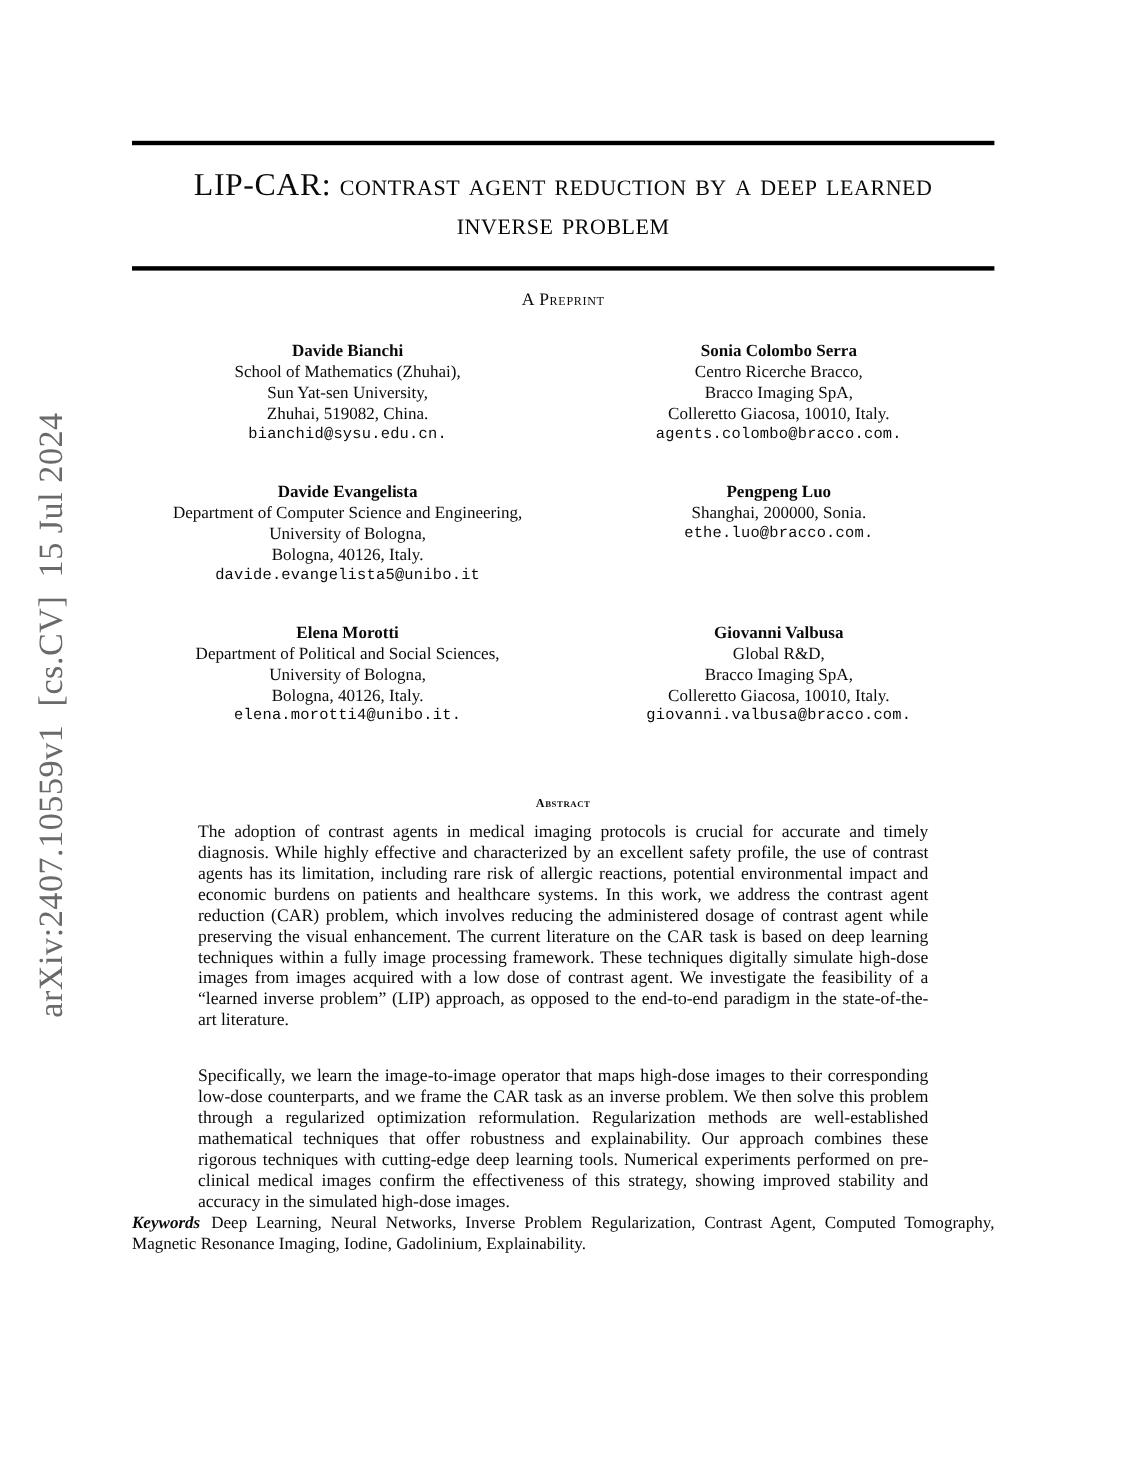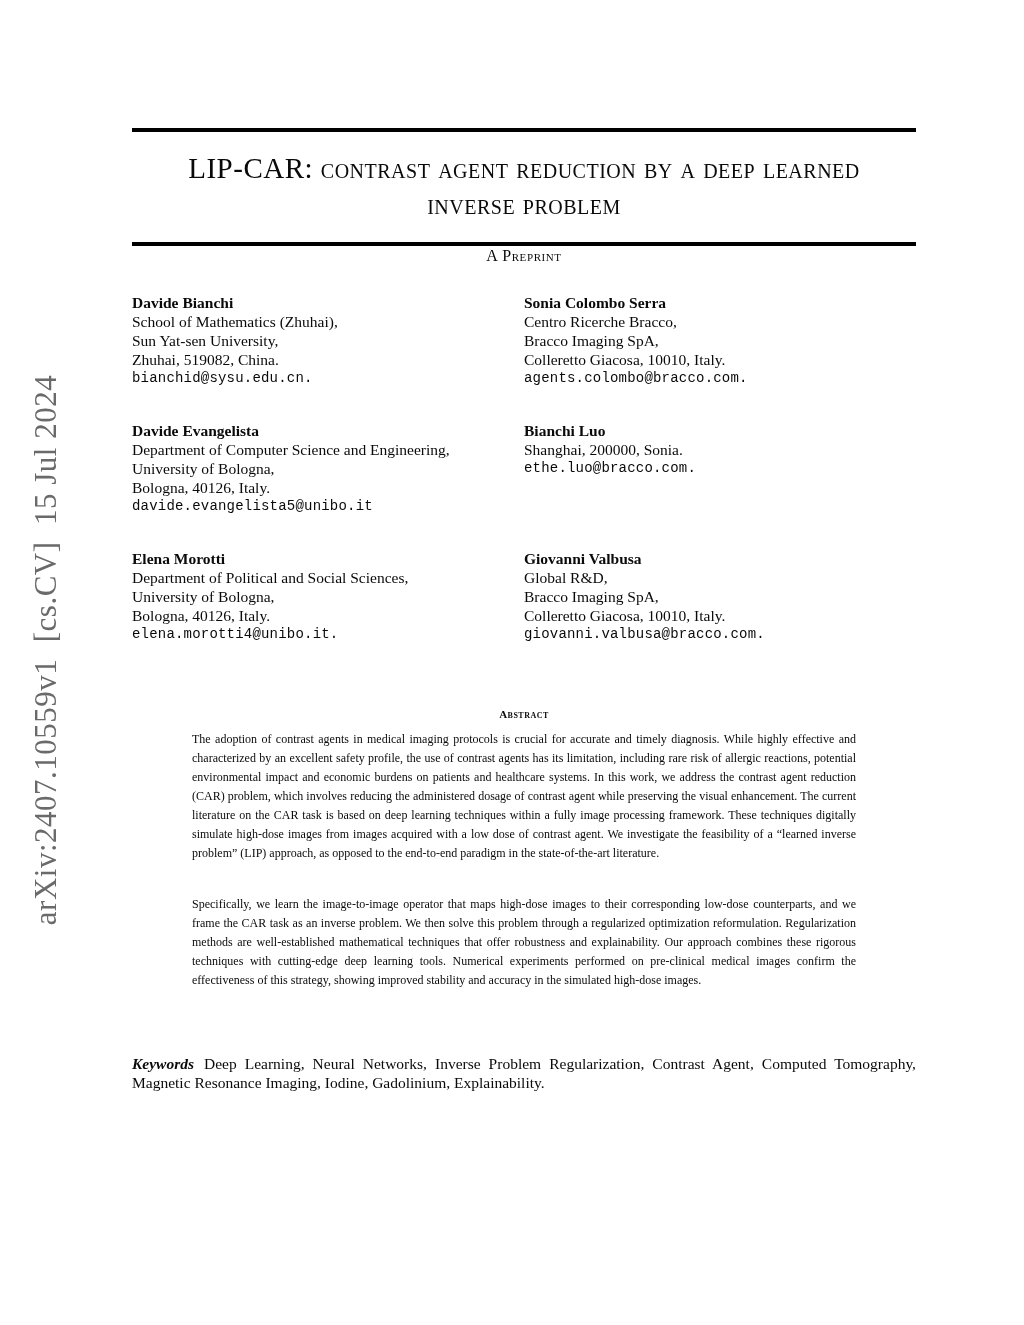--- a/index.html
+++ b/index.html
@@ -19,79 +19,79 @@
     left: 46px;
     transform: translate(-50%, -50%) rotate(-90deg);
     transform-origin: center center;
     white-space: pre;
     font-size: 31px;
     letter-spacing: 0.5px;
     color: #6a6a6a;
   }
   .content {
     position: absolute;
-    left: 132px;
+    left: 120px;
     top: 0;
     width: 784px;
   }
   .rule {
     height: 4px;
     background: #000000;
     width: 100%;
   }
   .rule-top { margin-top: 128px; }
   .rule-bottom { margin-top: 20px; }
   .paper-title {
     margin-top: 18px;
     text-align: center;
     font-variant: small-caps;
     font-size: 29px;
     line-height: 36px;
     letter-spacing: 0.5px;
   }
   .preprint {
-    margin-top: 1px;
+    margin-top: 18px;
     text-align: center;
     font-variant: small-caps;
     font-size: 16px;
     letter-spacing: 0.6px;
   }
   .authors {
     margin-top: 28px;
     display: grid;
     grid-template-columns: 1fr 1fr;
     row-gap: 33px;
   }
   .author {
+    text-align: center;
     font-size: 15.5px;
     line-height: 19px;
   }
   .author-name { font-weight: bold; }
   .author-email {
     font-family: Liberation Mono, monospace;
     font-size: 14px;
     letter-spacing: 0.2px;
   }
   .abstract-heading {
     margin-top: 64px;
     text-align: center;
     font-variant: small-caps;
     font-weight: bold;
     font-size: 11px;
     letter-spacing: 0.5px;
   }
   .abstract-body {
     margin: 10px 60px 0 60px;
     text-align: justify;
-    font-size: 12px;
+    font-size: 16px;
     line-height: 19px;
   }
   .abstract-p2 { margin-top: 32px; }
   .keywords {
-    margin-top: 64px;
     text-align: justify;
     font-size: 15.5px;
     line-height: 19px;
   }
   .keywords-label {
     font-weight: bold;
     font-style: italic;
     padding-right: 10px;
   }
 </style>
@@ -135,21 +135,21 @@
 
       <div class="author">
         <div class="author-name">Davide Evangelista</div>
         <div class="author-line">Department of Computer Science and Engineering,</div>
         <div class="author-line">University of Bologna,</div>
         <div class="author-line">Bologna, 40126, Italy.</div>
         <div class="author-email">davide.evangelista5@unibo.it</div>
       </div>
 
       <div class="author">
-        <div class="author-name">Bianchi Luo</div>
+        <div class="author-name">Pengpeng Luo</div>
         <div class="author-line">Shanghai, 200000, Sonia.</div>
         <div class="author-email">ethe.luo@bracco.com.</div>
       </div>
 
       <div class="author">
         <div class="author-name">Elena Morotti</div>
         <div class="author-line">Department of Political and Social Sciences,</div>
         <div class="author-line">University of Bologna,</div>
         <div class="author-line">Bologna, 40126, Italy.</div>
         <div class="author-email">elena.morotti4@unibo.it.</div>

